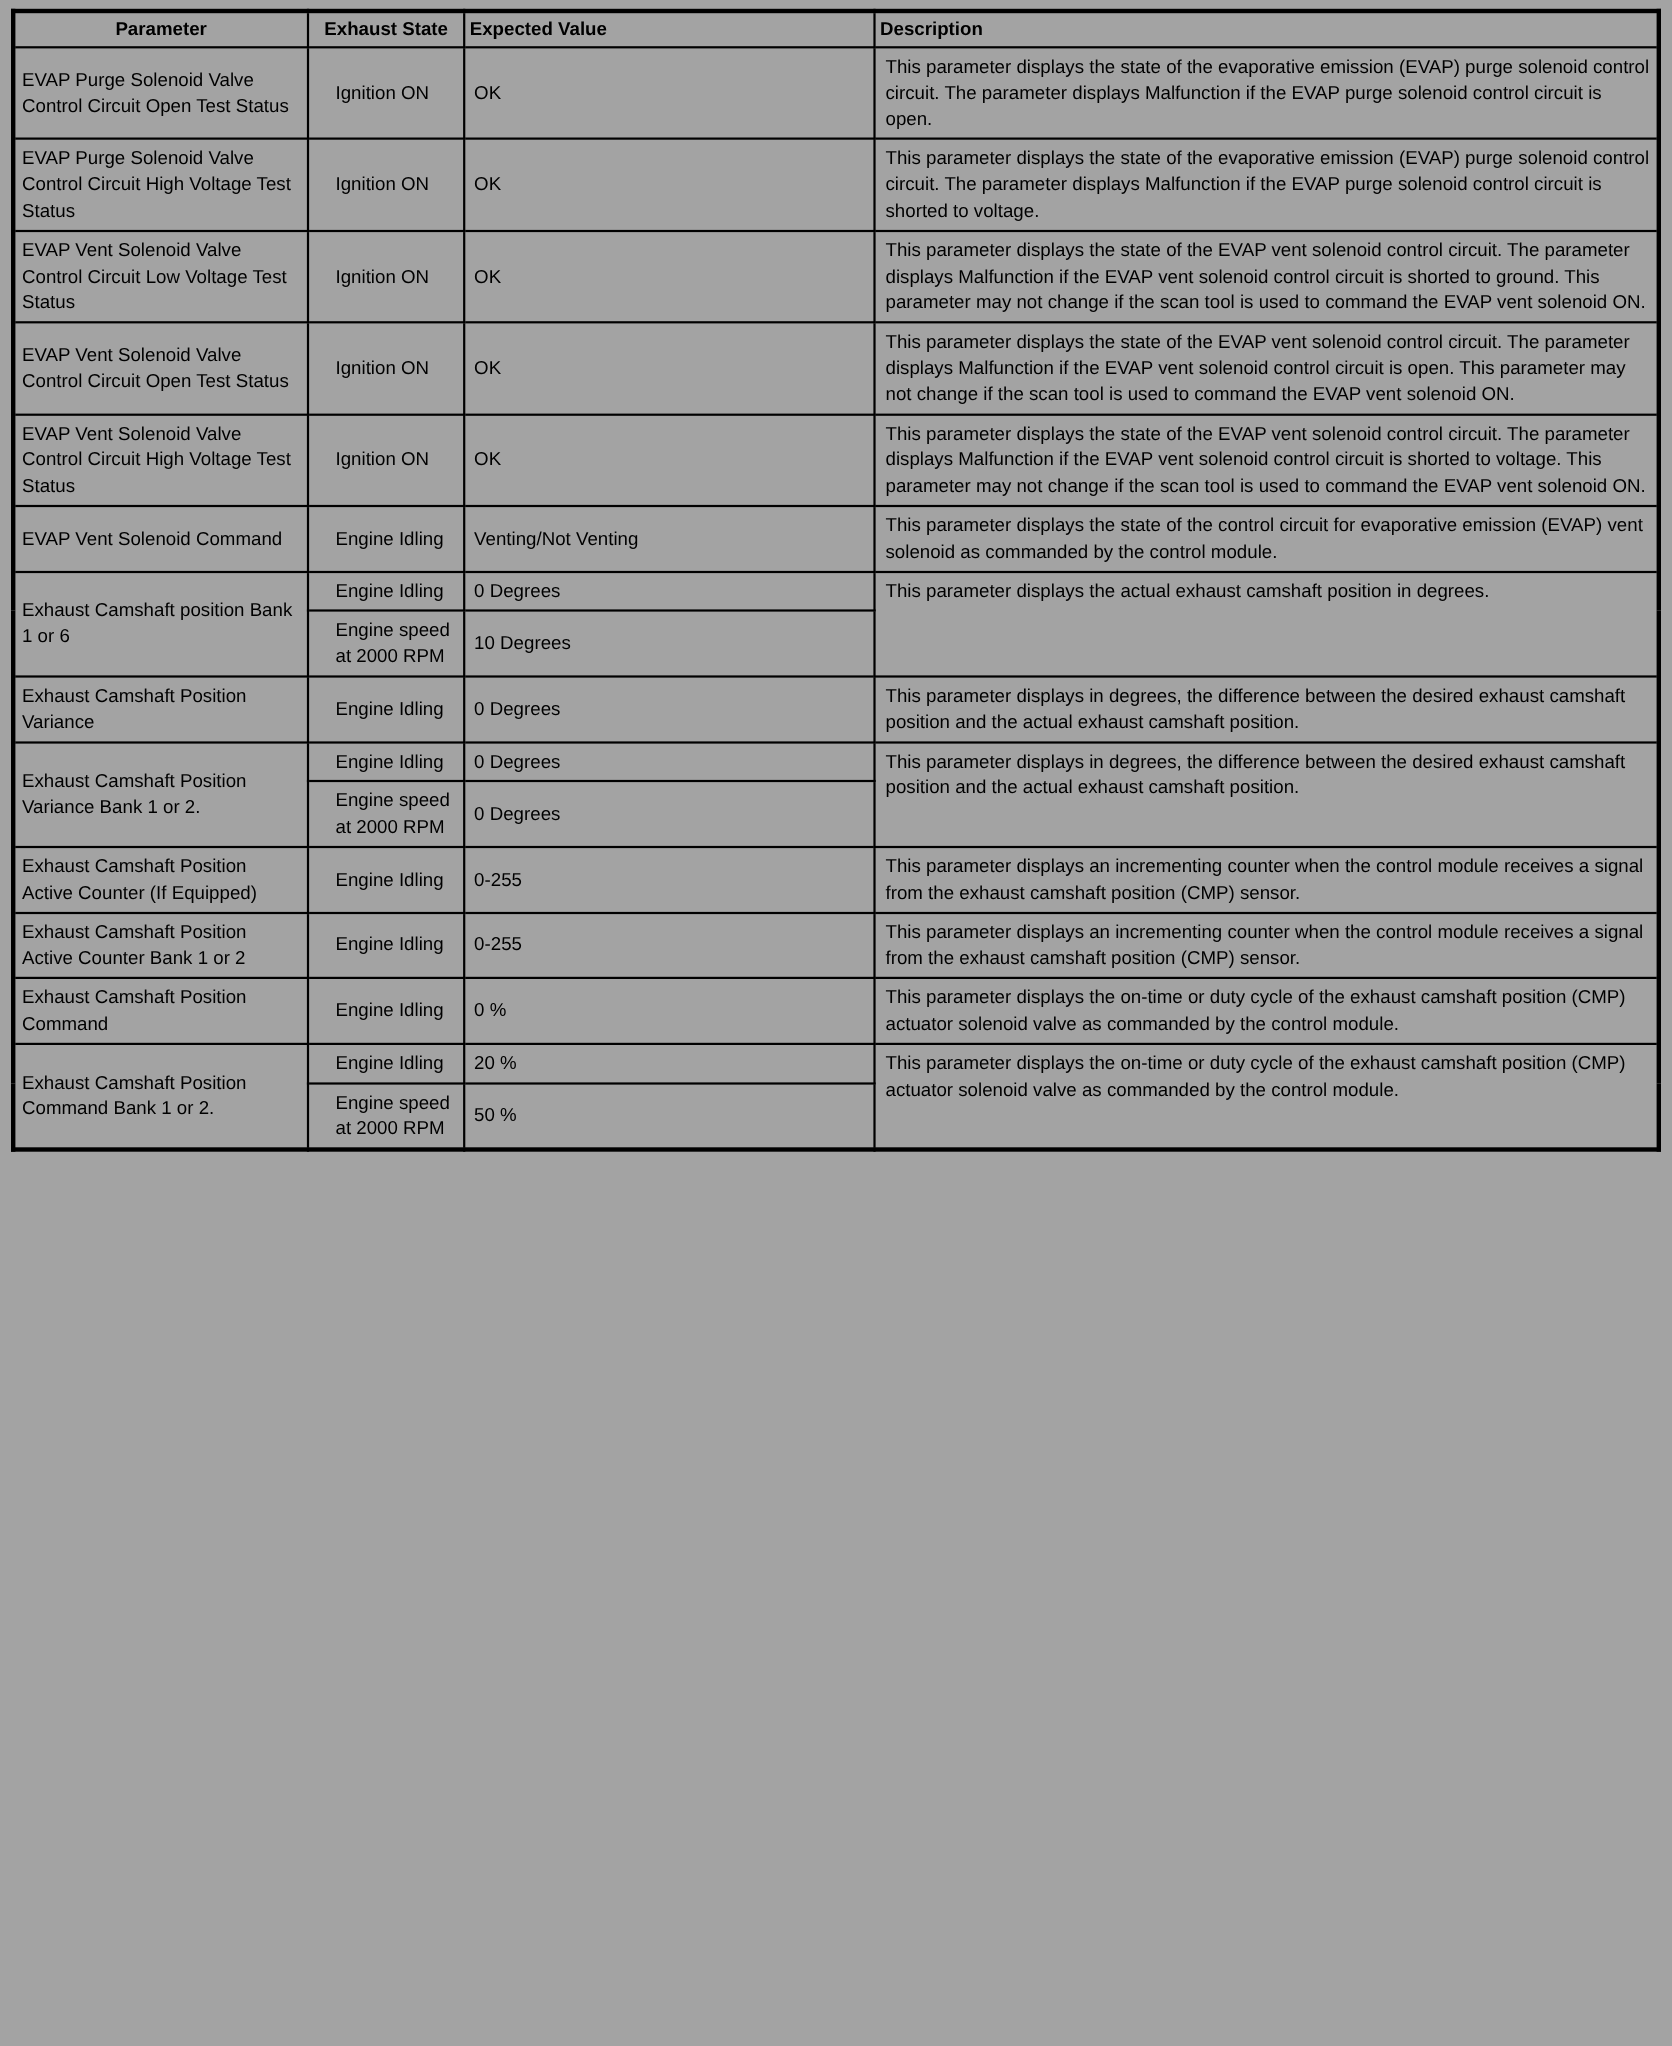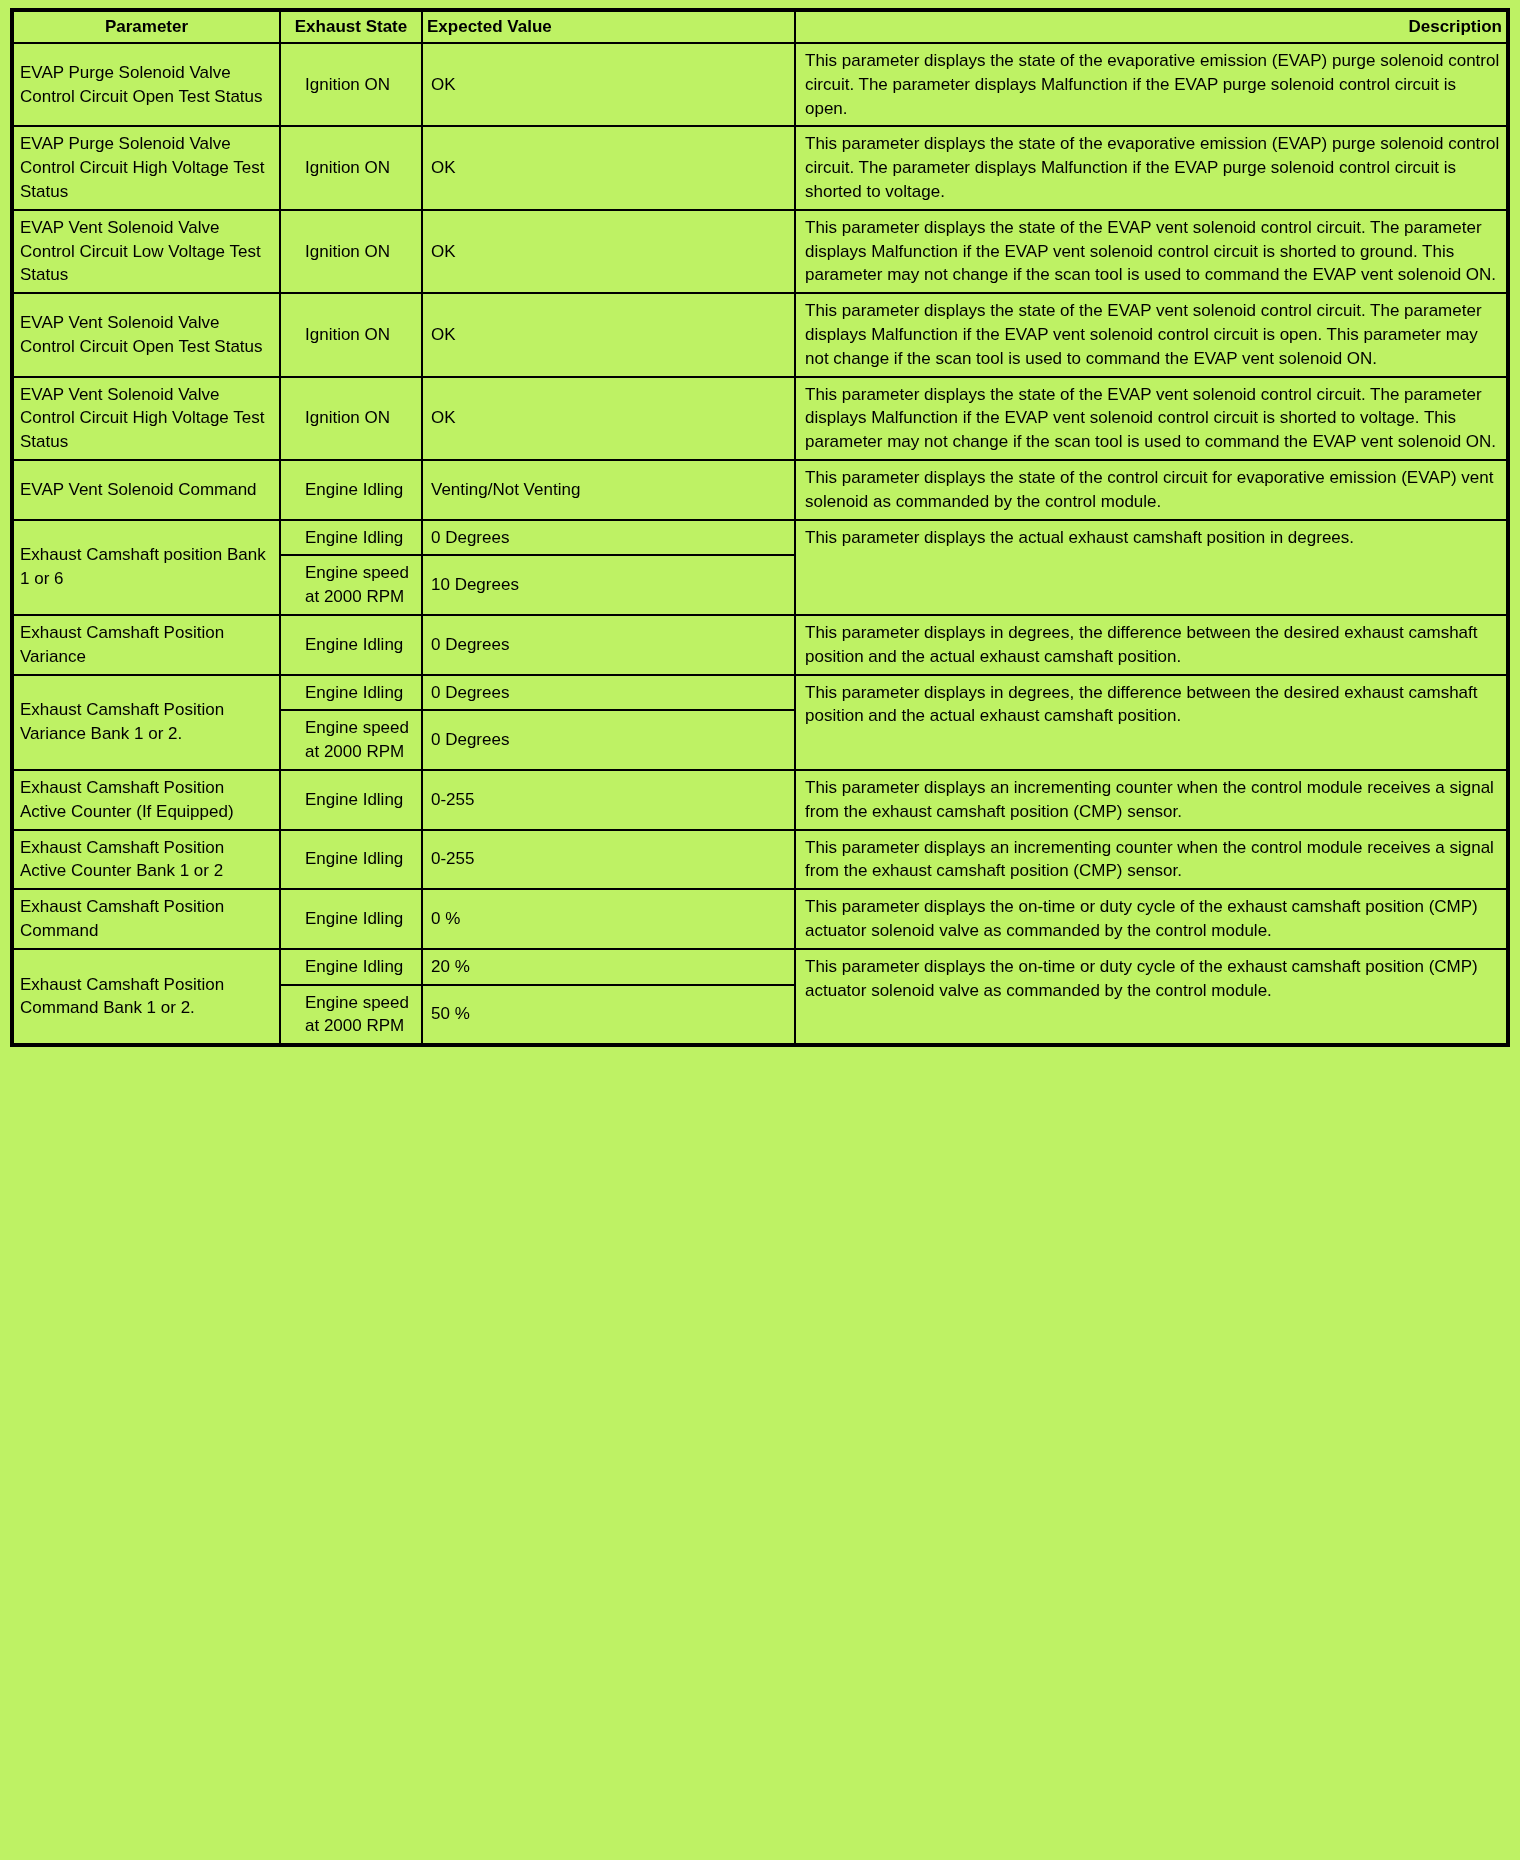--- a/index.html
+++ b/index.html
@@ -9,21 +9,21 @@
     background: #ffffff;
   }
   body {
     font-family: "Liberation Sans", "DejaVu Sans", sans-serif;
     color: #000000;
   }
   .page {
     width: 1520px;
     min-height: 1860px;
     padding: 8px 10px 10px 10px;
-    background: #bef264;
+    background: #a3a3a3;
   }
   table.param-table {
     width: 100%;
     border-collapse: collapse;
     table-layout: fixed;
     border: 4px solid #000000;
   }
   .param-table th,
   .param-table td {
     border: 2px solid #000000;
@@ -60,21 +60,21 @@
       <col class="c-param">
       <col class="c-state">
       <col class="c-value">
       <col class="c-desc">
     </colgroup>
     <thead>
       <tr>
           <th style="text-align: center;">Parameter</th>
           <th style="text-align: center;">Exhaust State</th>
           <th style="text-align: left;">Expected Value</th>
-          <th style="text-align: right;">Description</th>
+          <th style="text-align: left;">Description</th>
         </tr>
     </thead>
     <tbody>
         <tr>
           <td class="param">EVAP Purge Solenoid Valve Control Circuit Open Test Status</td>
           <td class="state">Ignition ON</td>
           <td class="value">OK</td>
           <td class="desc">This parameter displays the state of the evaporative emission (EVAP) purge solenoid control circuit. The parameter displays Malfunction if the EVAP purge solenoid control circuit is open.</td>
         </tr>
         <tr>

